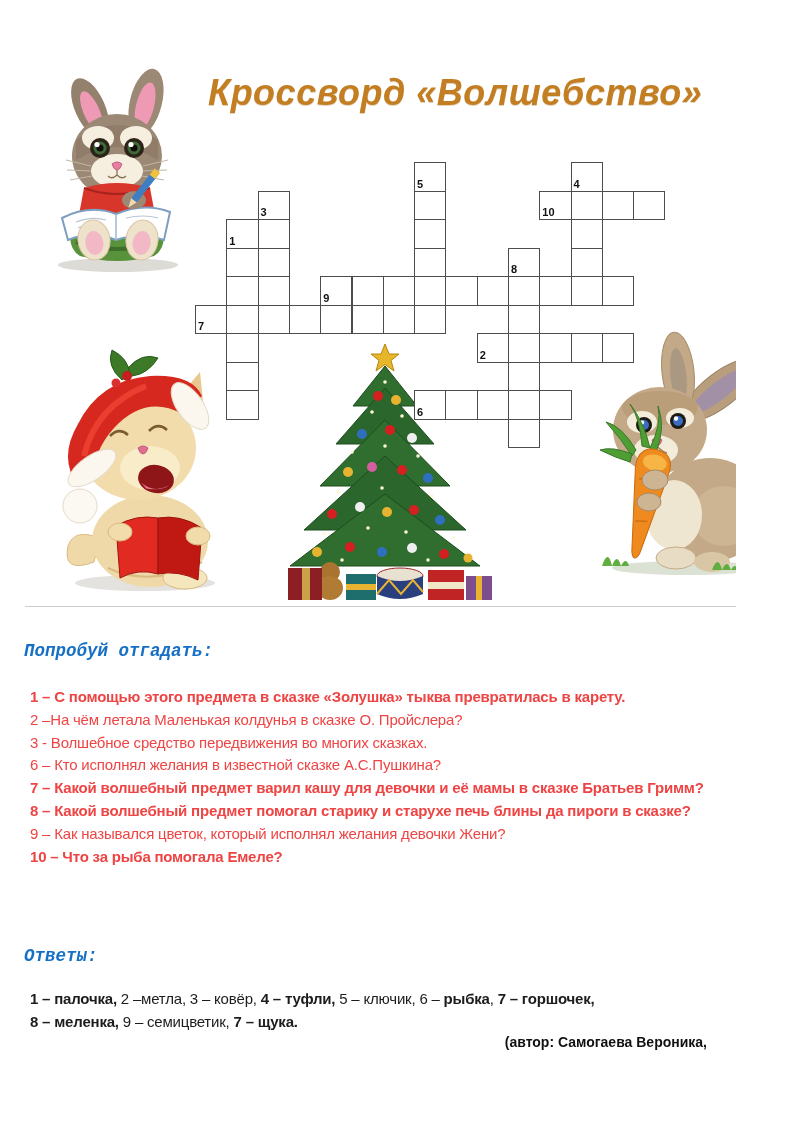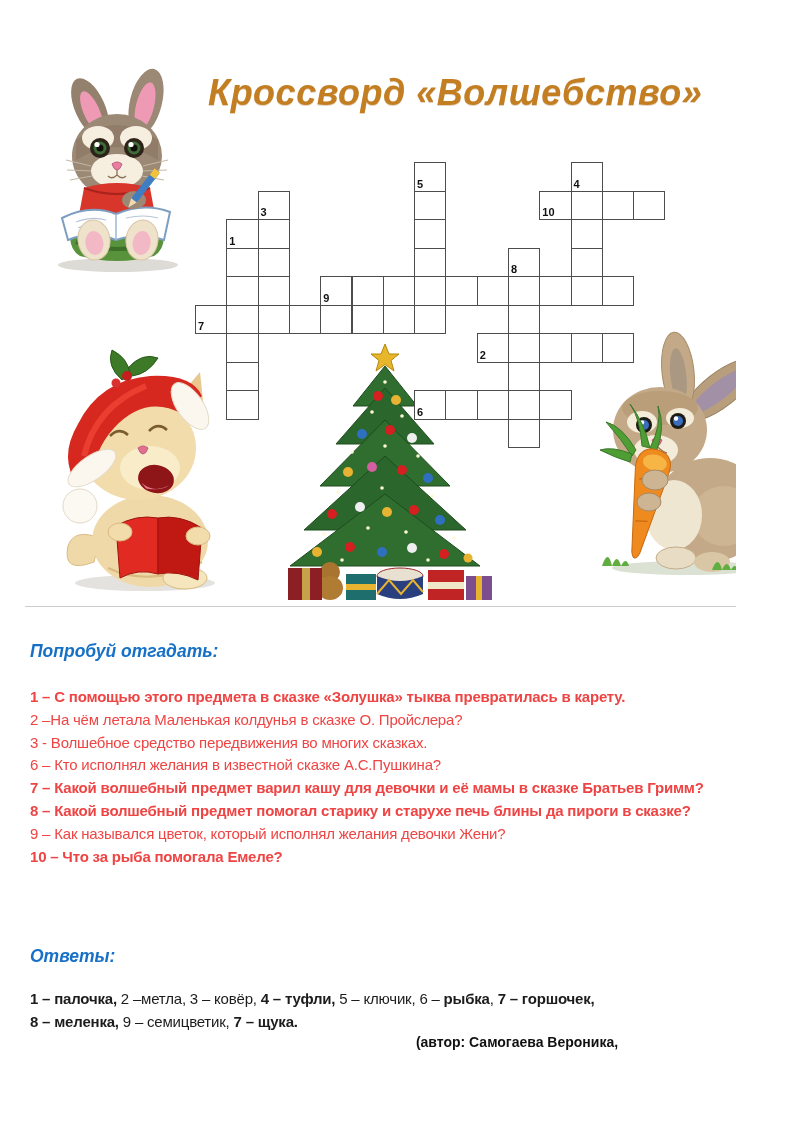--- a/index.html
+++ b/index.html
@@ -10,30 +10,30 @@
          text-shadow:0 1px 0 rgba(140,80,10,.25);}
   .img-box{position:absolute;}
   .v-rule{position:absolute;left:771px;top:30px;height:577px;width:0;
           border-left:1px dashed #dedede;}
   .divider{position:absolute;left:25px;top:606px;width:766px;height:0;
            border-top:1px solid #cdcdcd;}
   #crossword{position:absolute;left:0;top:0;width:800px;height:1131px;}
   .cw-cell{position:absolute;box-sizing:border-box;width:32.3px;height:29.5px;
            border:1px solid #4d4d4d;background:#fff;}
   .cw-num{position:absolute;font-size:11px;font-weight:700;color:#111;line-height:12px;}
-  .sec-heading{position:absolute;left:30px;font-size:17.5px;font-weight:700;
-               font-style:italic;color:#1570c6;}
+  .sec-heading{position:absolute;left:24px;font-size:17.5px;font-weight:700;
+               font-style:italic;color:#1570c6;font-family:Liberation Mono, monospace;}
   #questions-heading{top:641px;}
   #answers-heading{top:946px;}
   #questions{position:absolute;left:30px;top:686px;width:745px;}
   .q-line{font-size:15px;line-height:22.8px;color:#ef4444;letter-spacing:-.2px;white-space:nowrap;}
   .b{font-weight:700;}
   #answers{position:absolute;left:30px;top:988px;width:745px;}
   .a-line{font-size:15px;line-height:22.5px;color:#1c1c1c;letter-spacing:-.2px;white-space:nowrap;}
-  #author{position:absolute;right:19px;top:1031px;width:400px;text-align:center;}
+  #author{position:absolute;right:29px;top:1031px;width:400px;text-align:right;}
   .author-line{font-size:14px;line-height:23px;font-weight:700;color:#111;}
 </style>
 </head>
 <body>
 
 <div class="page">
 
   <h1 class="title">Кроссворд «Волшебство»</h1>
 
   <div class="v-rule"></div>

